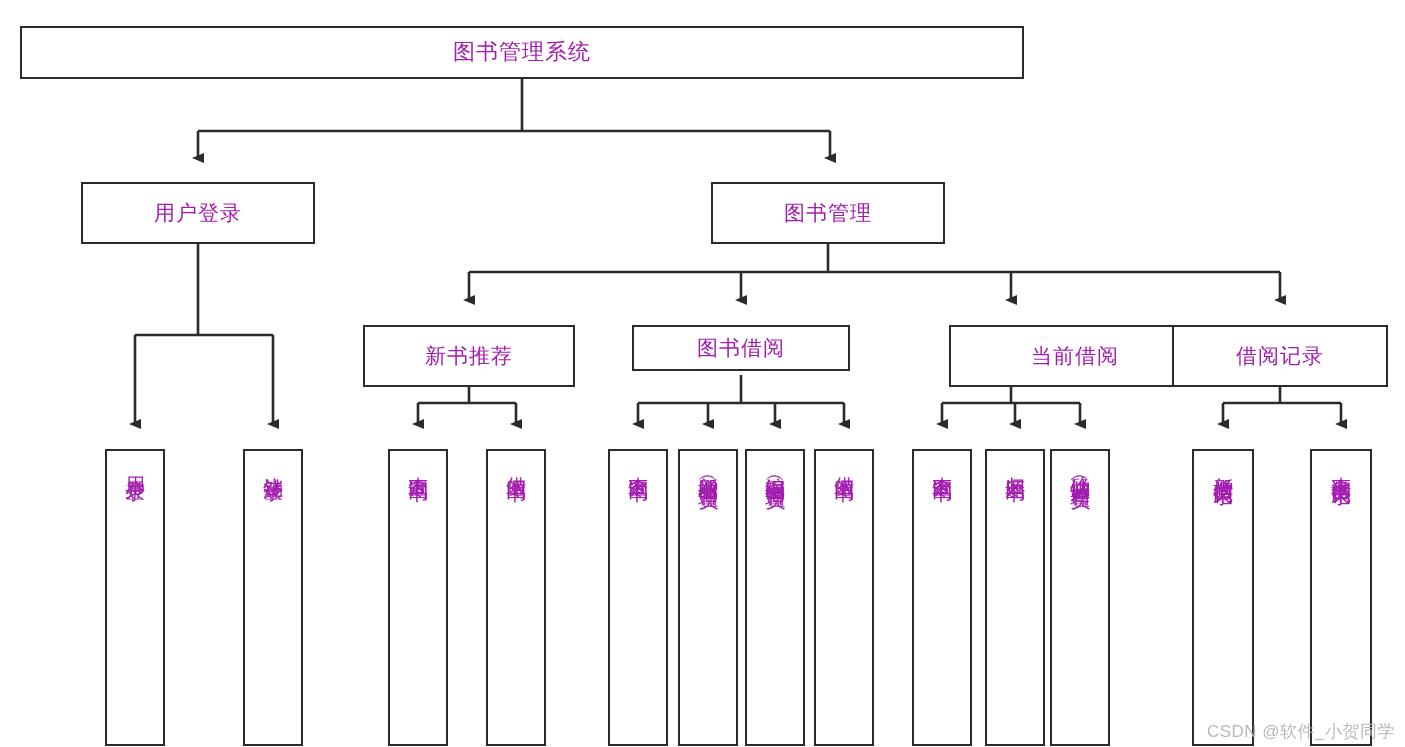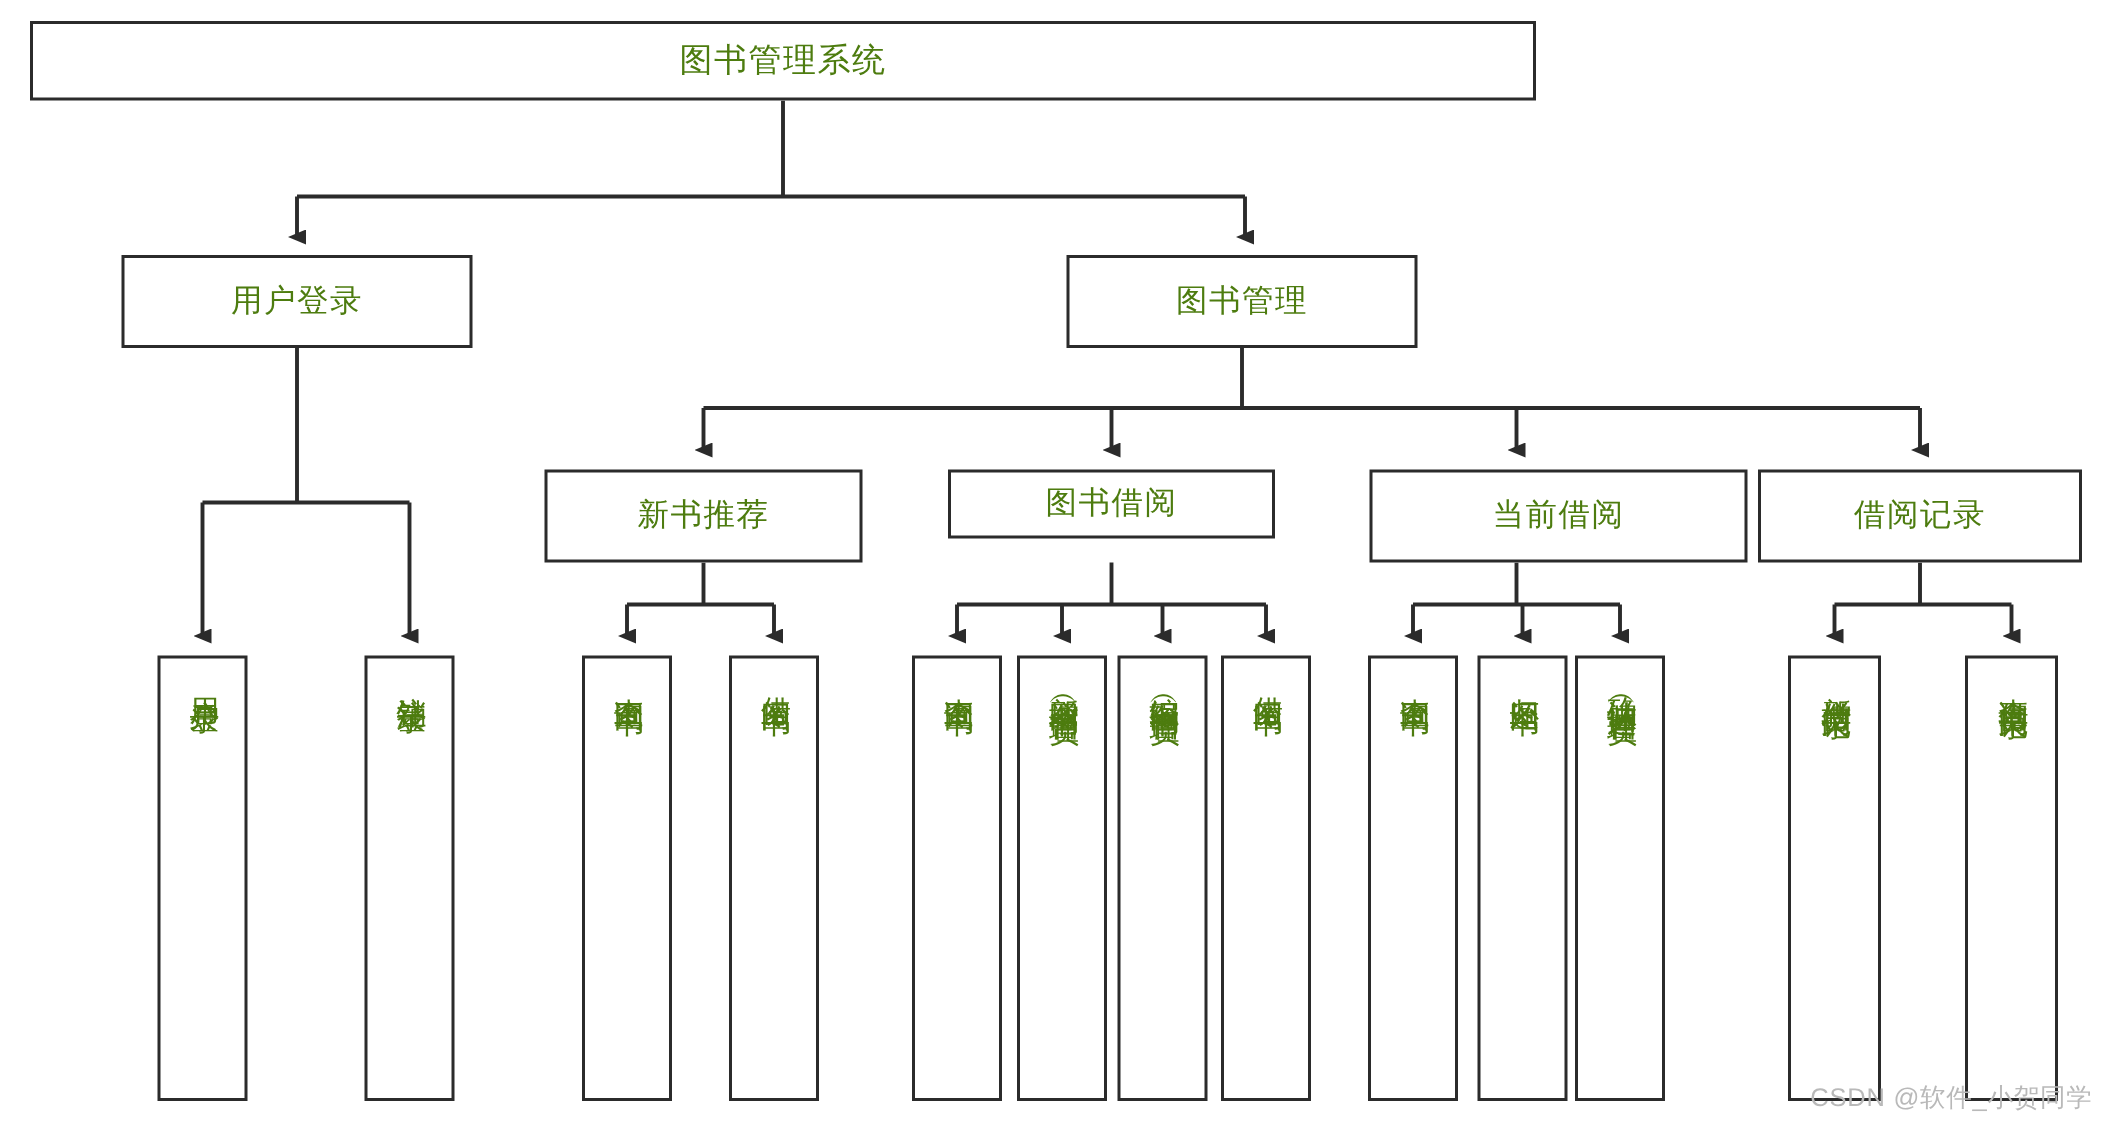--- a/index.html
+++ b/index.html
@@ -14,21 +14,22 @@
   #edges{position:absolute;left:0;top:0;width:1405px;height:747px;}
 
   .node{
     position:absolute;
     box-sizing:border-box;
     border:2px solid #2b2b2b;
     background:#ffffff;
     display:flex;
     align-items:center;
     justify-content:center;
-    color:#4d7c0f;
+    color:#a21caf;
+    margin-top:12px;
   }
   .node .lbl{
     display:block;
     text-align:center;
     line-height:1.12;
   }
   
   .node.h .lbl{
     font-size:21px;
     letter-spacing:1px;
@@ -126,21 +127,21 @@
   <div class="node h" style="left:363px;top:313px;width:212px;height:62px;">
     <span class="lbl">新书推荐</span>
   </div>
 
   <div class="node h" style="left:711px;top:170px;width:234px;height:62px;">
     <span class="lbl">图书管理</span>
   </div>
   <div class="node h" style="left:632px;top:313px;width:218px;height:46px;">
     <span class="lbl">图书借阅</span>
   </div>
-  <div class="node h" style="left:913px;top:313px;width:252px;height:62px;">
+  <div class="node h" style="left:949px;top:313px;width:252px;height:62px;">
     <span class="lbl">当前借阅</span>
   </div>
   <div class="node h" style="left:1172px;top:313px;width:216px;height:62px;">
     <span class="lbl">借阅记录</span>
   </div>
 
   <div class="node v" style="left:105px;top:437px;width:60px;height:297px;">
     <span class="lbl">用户登录</span>
   </div>
   <div class="node v" style="left:243px;top:437px;width:60px;height:297px;">

